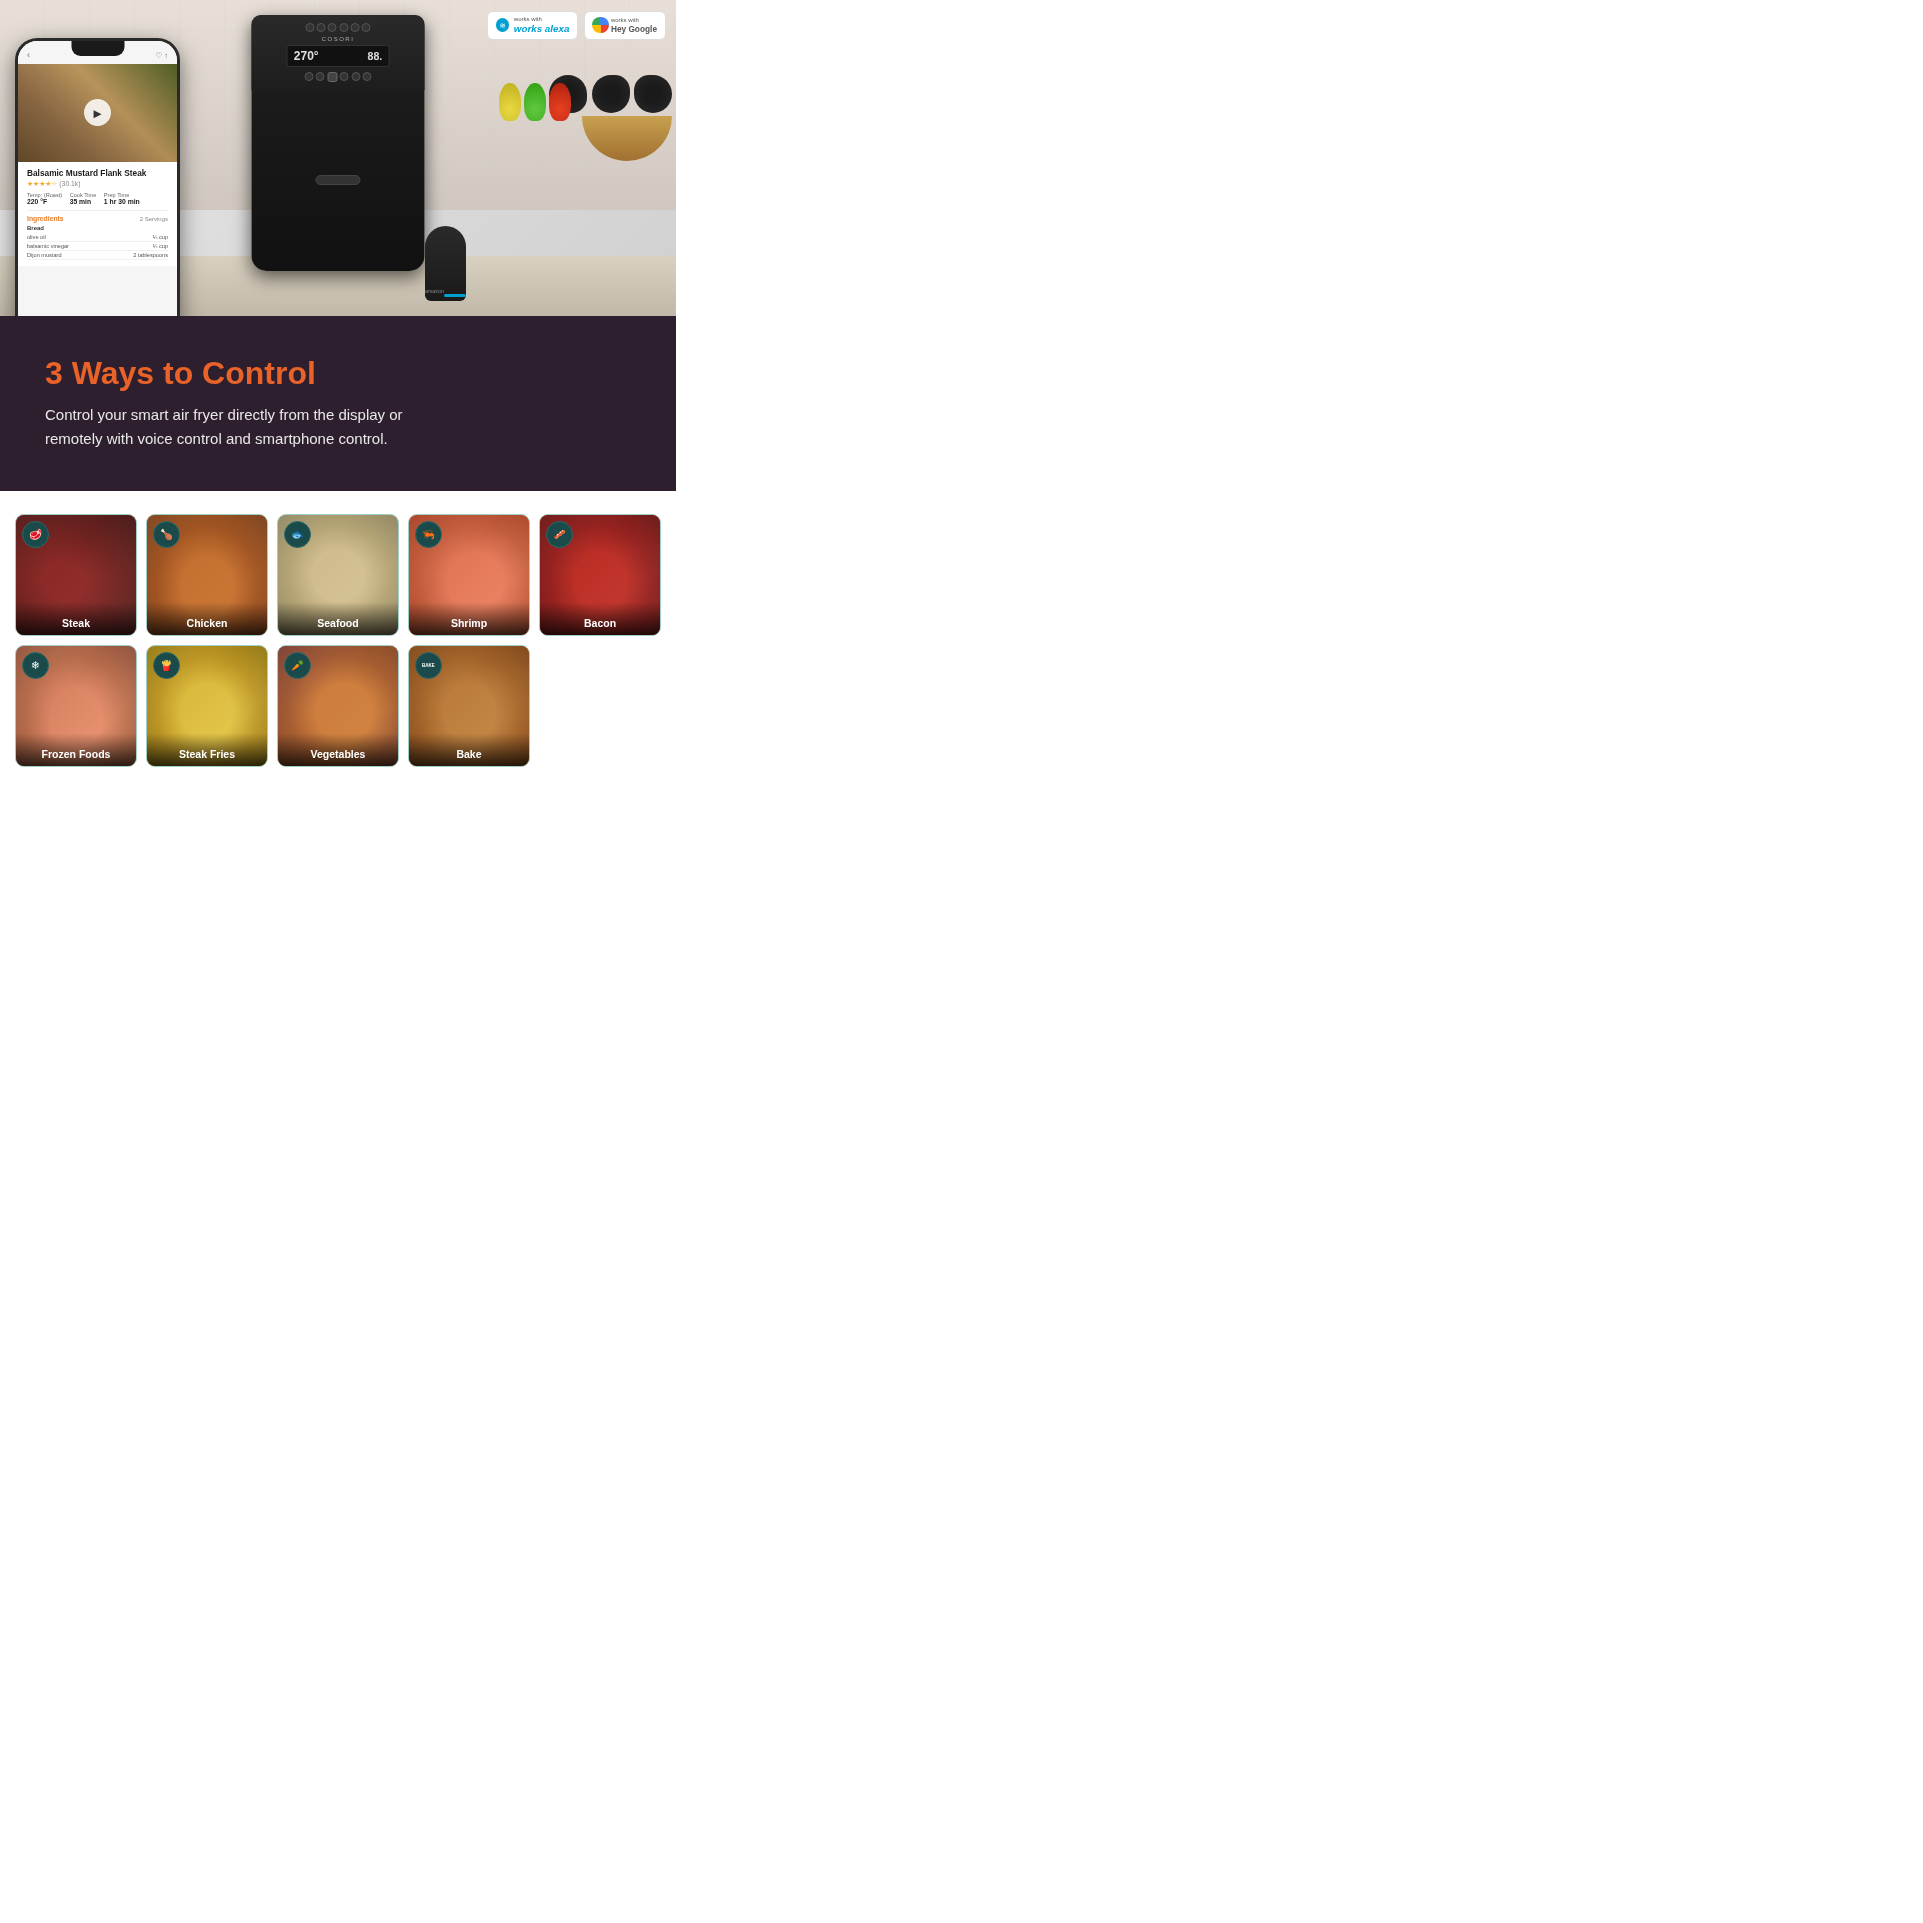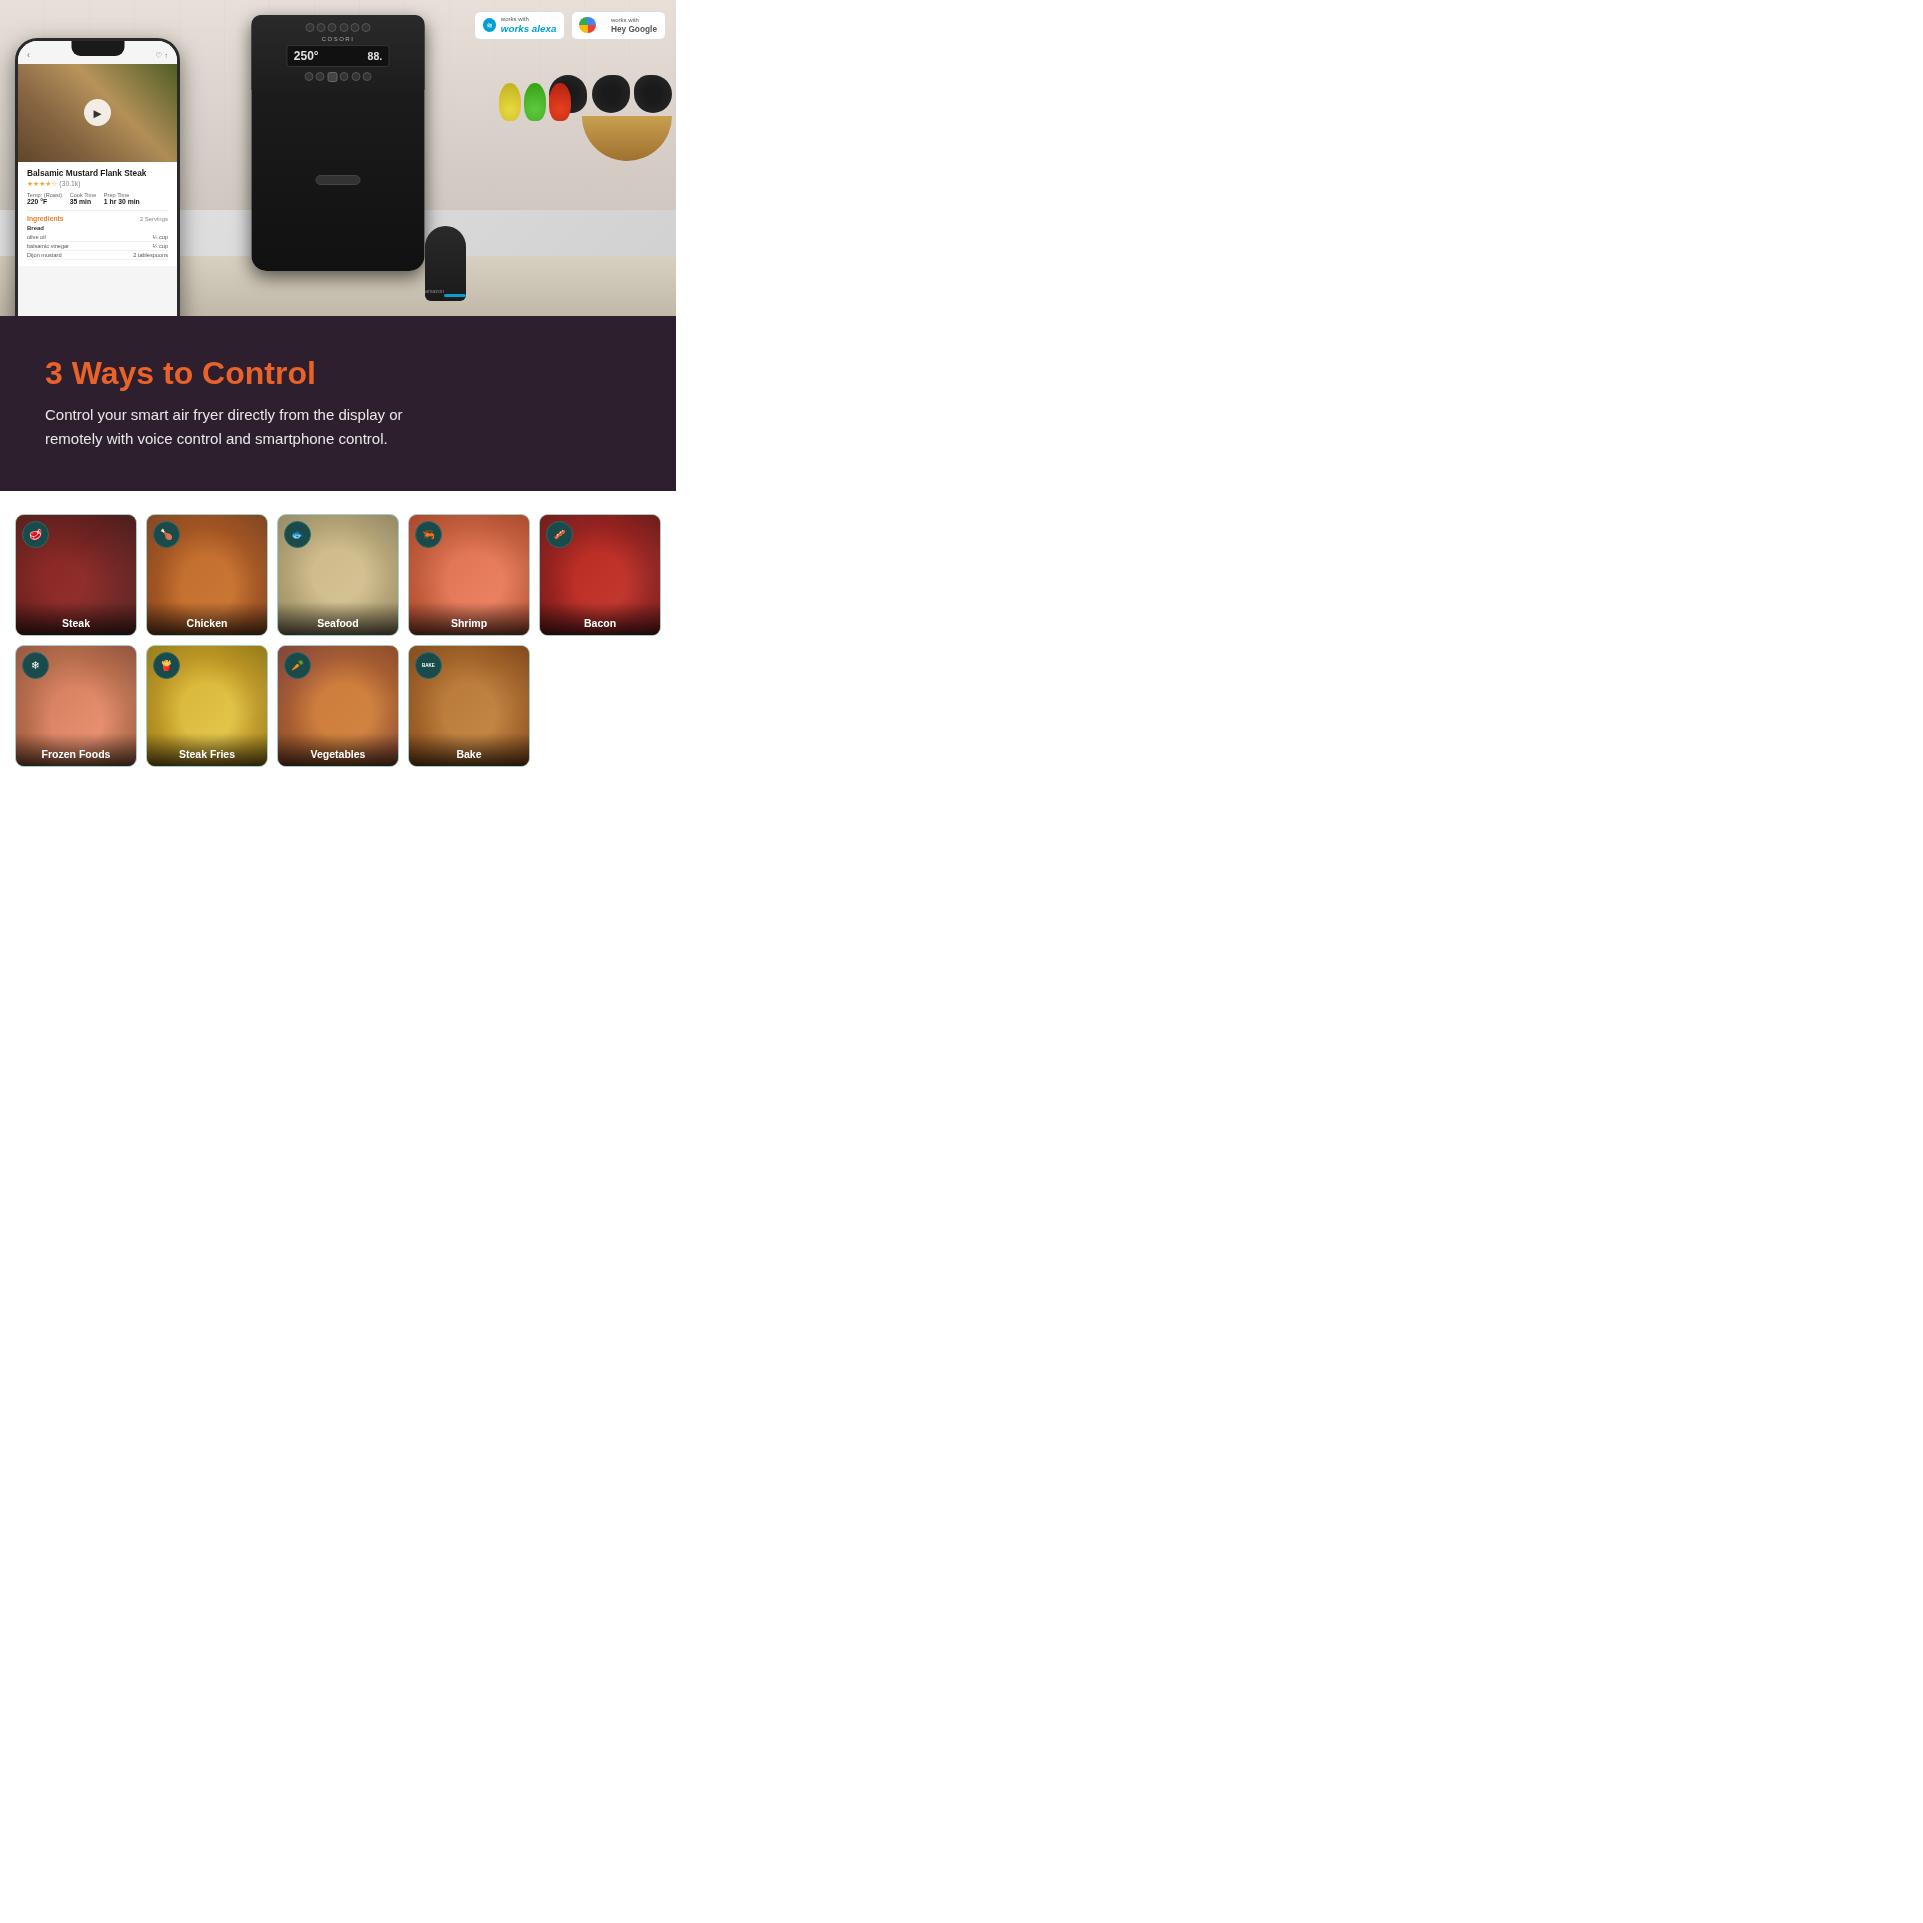--- a/index.html
+++ b/index.html
@@ -66,21 +66,21 @@
       font-size: 7.5px;
     }
 
     .badge-google {
       background: #fff;
       border: 1.1px solid #ddd;
       border-radius: 6px;
       padding: 4.5px 7.5px;
       display: flex;
       align-items: center;
-      gap: 15px;
+      gap: 2px;
       font-size: 7.5px;
     }
 
     .badge-google .works-with-text {
       font-size: 6px;
       color: #555;
       line-height: 1.2;
     }
 
     .badge-google .hey-google {
@@ -569,21 +569,21 @@
         <div style="display:flex;gap:2.3px;margin-bottom:1.5px;">
           <div style="width:9px;height:9px;background:#333;border-radius:50%;border:0.8px solid #555;"></div>
           <div style="width:9px;height:9px;background:#333;border-radius:50%;border:0.8px solid #555;"></div>
           <div style="width:9px;height:9px;background:#333;border-radius:50%;border:0.8px solid #555;"></div>
           <div style="width:9px;height:9px;background:#333;border-radius:50%;border:0.8px solid #555;"></div>
           <div style="width:9px;height:9px;background:#333;border-radius:50%;border:0.8px solid #555;"></div>
           <div style="width:9px;height:9px;background:#333;border-radius:50%;border:0.8px solid #555;"></div>
         </div>
         <div class="airfryer-brand">COSORI</div>
         <div class="airfryer-display">
-          <span class="temp-display">250°</span>
+          <span class="temp-display">270°</span>
           <span class="time-display">88.</span>
         </div>
 
         <div style="display:flex;gap:2.3px;margin-top:1.5px;">
           <div style="width:9px;height:9px;background:#333;border-radius:50%;border:0.8px solid #555;"></div>
           <div style="width:9px;height:9px;background:#333;border-radius:50%;border:0.8px solid #555;"></div>
           <div style="width:10.5px;height:10.5px;background:#444;border:0.8px solid #666;border-radius:2.3px;"></div>
           <div style="width:9px;height:9px;background:#333;border-radius:50%;border:0.8px solid #555;"></div>
           <div style="width:9px;height:9px;background:#333;border-radius:50%;border:0.8px solid #555;"></div>
           <div style="width:9px;height:9px;background:#333;border-radius:50%;border:0.8px solid #555;"></div>

